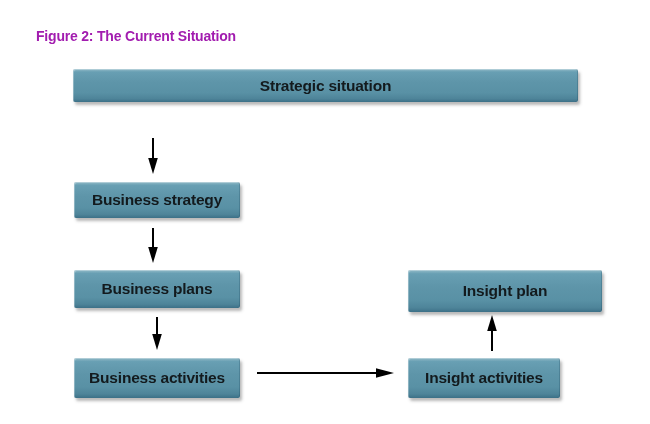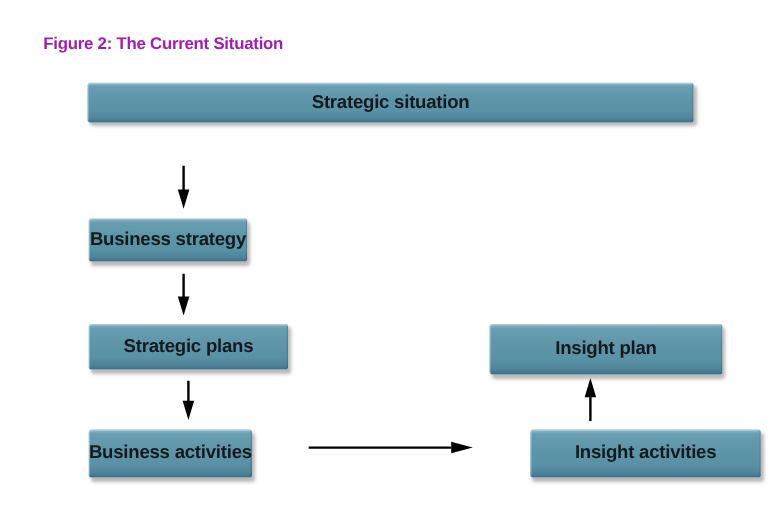--- a/index.html
+++ b/index.html
@@ -41,25 +41,25 @@
       inset 1px 1px 0 rgba(255,255,255,0.30),
       inset -1px 0 0 rgba(0,40,60,0.18),
       2px 3px 3px rgba(100,100,100,0.45);
     color: #131a1d;
     font-size: 15.5px;
     font-weight: bold;
     letter-spacing: -0.2px;
     text-align: center;
   }
   .node-strategic   { left: 73px;  top: 69px;  width: 505px; height: 33px; }
-  .node-strategy    { left: 74px;  top: 182px; width: 132px; height: 36px; text-align: right; }
+  .node-strategy    { left: 74px;  top: 182px; width: 166px; height: 36px; text-align: right; }
   .node-plans       { left: 74px;  top: 270px; width: 166px; height: 38px; }
-  .node-bactivities { left: 74px;  top: 358px; width: 136px; height: 40px; }
+  .node-bactivities { left: 74px;  top: 358px; width: 166px; height: 40px; }
   .node-iplan       { left: 408px; top: 270px; width: 194px; height: 42px; }
-  .node-iactivities { left: 408px; top: 358px; width: 192px; height: 40px; margin-left: 34px; }
+  .node-iactivities { left: 408px; top: 358px; width: 152px; height: 40px; }
   .arrow {
     position: absolute;
     display: block;
   }
   .arrow-1 { left: 146px; top: 138px; }
   .arrow-2 { left: 146px; top: 228px; }
   .arrow-3 { left: 150px; top: 317px; }
   .arrow-h { left: 257px; top: 366px; }
   .arrow-u { left: 485px; top: 315px; }
 </style>
@@ -82,21 +82,21 @@
   <div class="node node-strategy">
     <span>Business strategy</span>
   </div>
 
   <svg class="arrow arrow-2" width="14" height="35" viewBox="0 0 14 35">
     <line x1="7" y1="0" x2="7" y2="21" stroke="#000000" stroke-width="2"></line>
     <polygon points="7,35 2.2,19 11.8,19" fill="#000000"></polygon>
   </svg>
 
   <div class="node node-plans">
-    <span>Strategic plans</span>
+    <span>Business plans</span>
   </div>
 
   <svg class="arrow arrow-3" width="14" height="33" viewBox="0 0 14 33">
     <line x1="7" y1="0" x2="7" y2="19" stroke="#000000" stroke-width="2"></line>
     <polygon points="7,33 2.2,17 11.8,17" fill="#000000"></polygon>
   </svg>
 
   <div class="node node-bactivities">
     <span>Business activities</span>
   </div>

